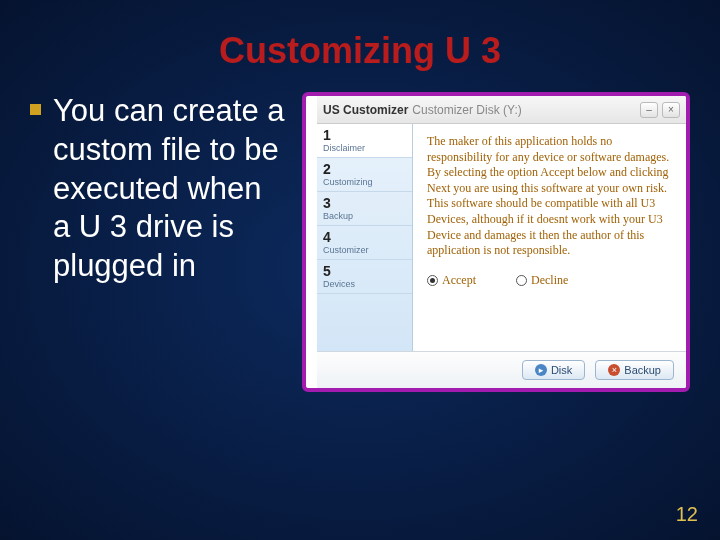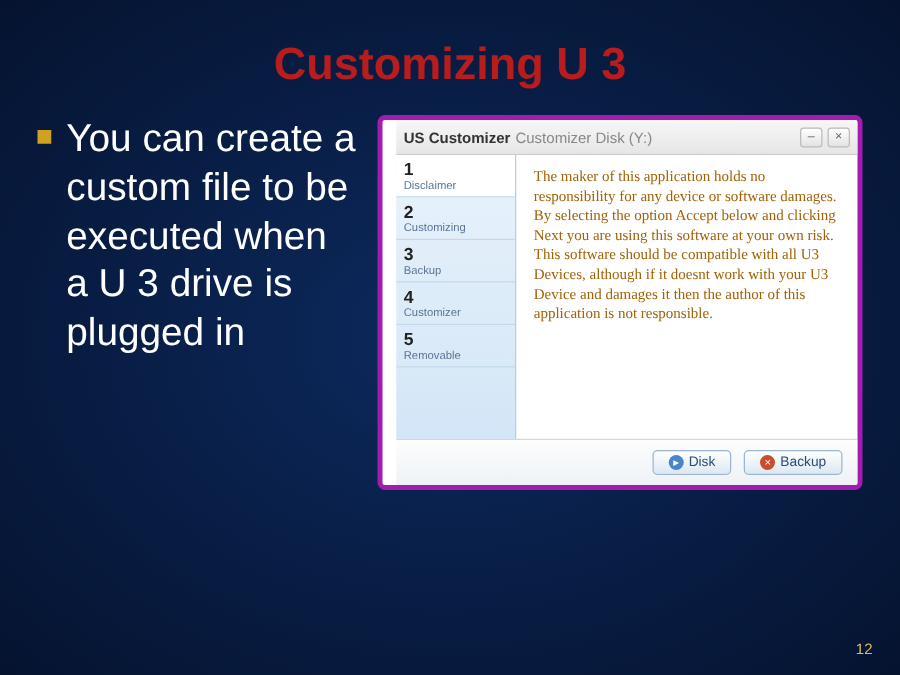--- a/index.html
+++ b/index.html
@@ -159,21 +159,21 @@
     background: #4a86c5;
     display: inline-flex; align-items:center; justify-content:center;
     color:#fff; font-size:9px; line-height:1;
   }
   .btn .ic.red { background:#c94e2f; }
   .page-num {
     position: absolute;
     bottom: 14px;
     right: 22px;
     color: #e0c050;
-    font-size: 12px;
+    font-size: 20px;
   }
 </style>
 </head>
 <body>
 
 <div class="slide-title">Customizing U 3</div>
 
 <div class="content-row">
 
   <div class="bullet-col">
@@ -205,25 +205,35 @@
         <div class="step-row">
           <div class="step-num">3</div>
           <div class="step-label">Backup</div>
         </div>
         <div class="step-row">
           <div class="step-num">4</div>
           <div class="step-label">Customizer</div>
         </div>
         <div class="step-row">
           <div class="step-num">5</div>
-          <div class="step-label">Removable</div>
+          <div class="step-label">Devices</div>
         </div>
       </div>
       <div class="content-pane">
         <div class="disclaimer-text">The maker of this application holds no responsibility for any device or software damages. By selecting the option Accept below and clicking Next you are using this software at your own risk. This software should be compatible with all U3 Devices, although if it doesnt work with your U3 Device and damages it then the author of this application is not responsible.</div>
+        <div class="radio-row">
+          <div class="radio-item">
+            <span class="radio-dot sel"></span>
+            <span>Accept</span>
+          </div>
+          <div class="radio-item">
+            <span class="radio-dot"></span>
+            <span>Decline</span>
+          </div>
+        </div>
       </div>
     </div>
     <div class="button-bar">
       <div class="btn">
         <span class="ic">▸</span>
         <span>Disk</span>
       </div>
       <div class="btn">
         <span class="ic red">×</span>
         <span>Backup</span>

